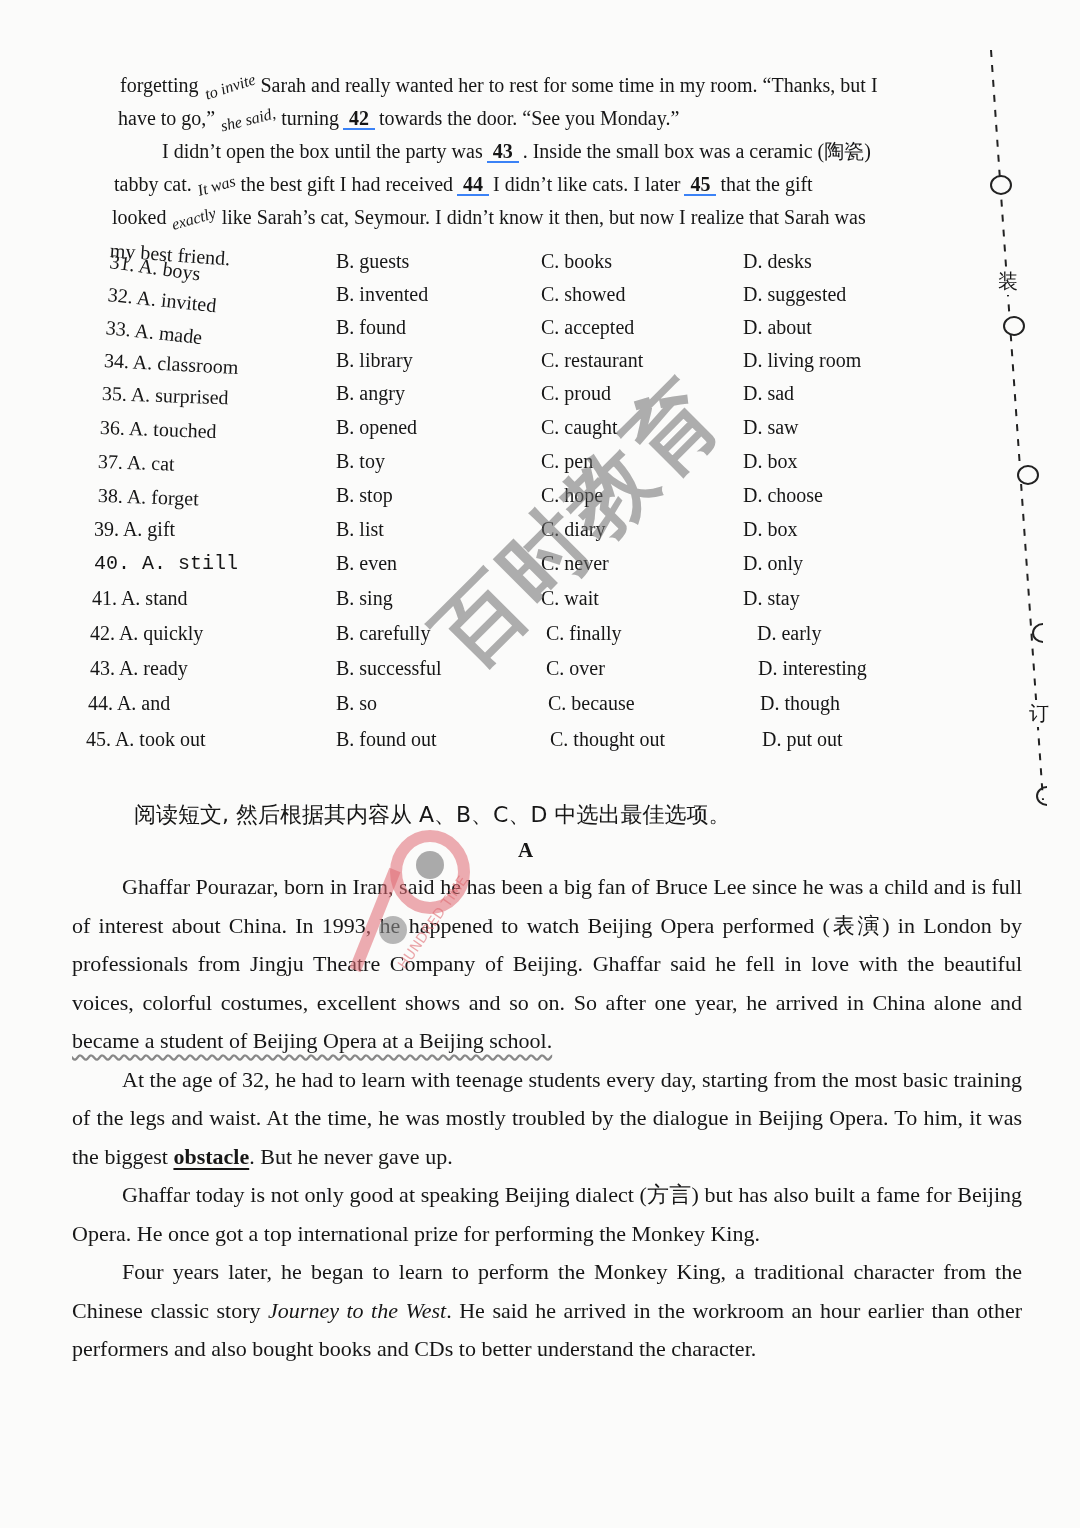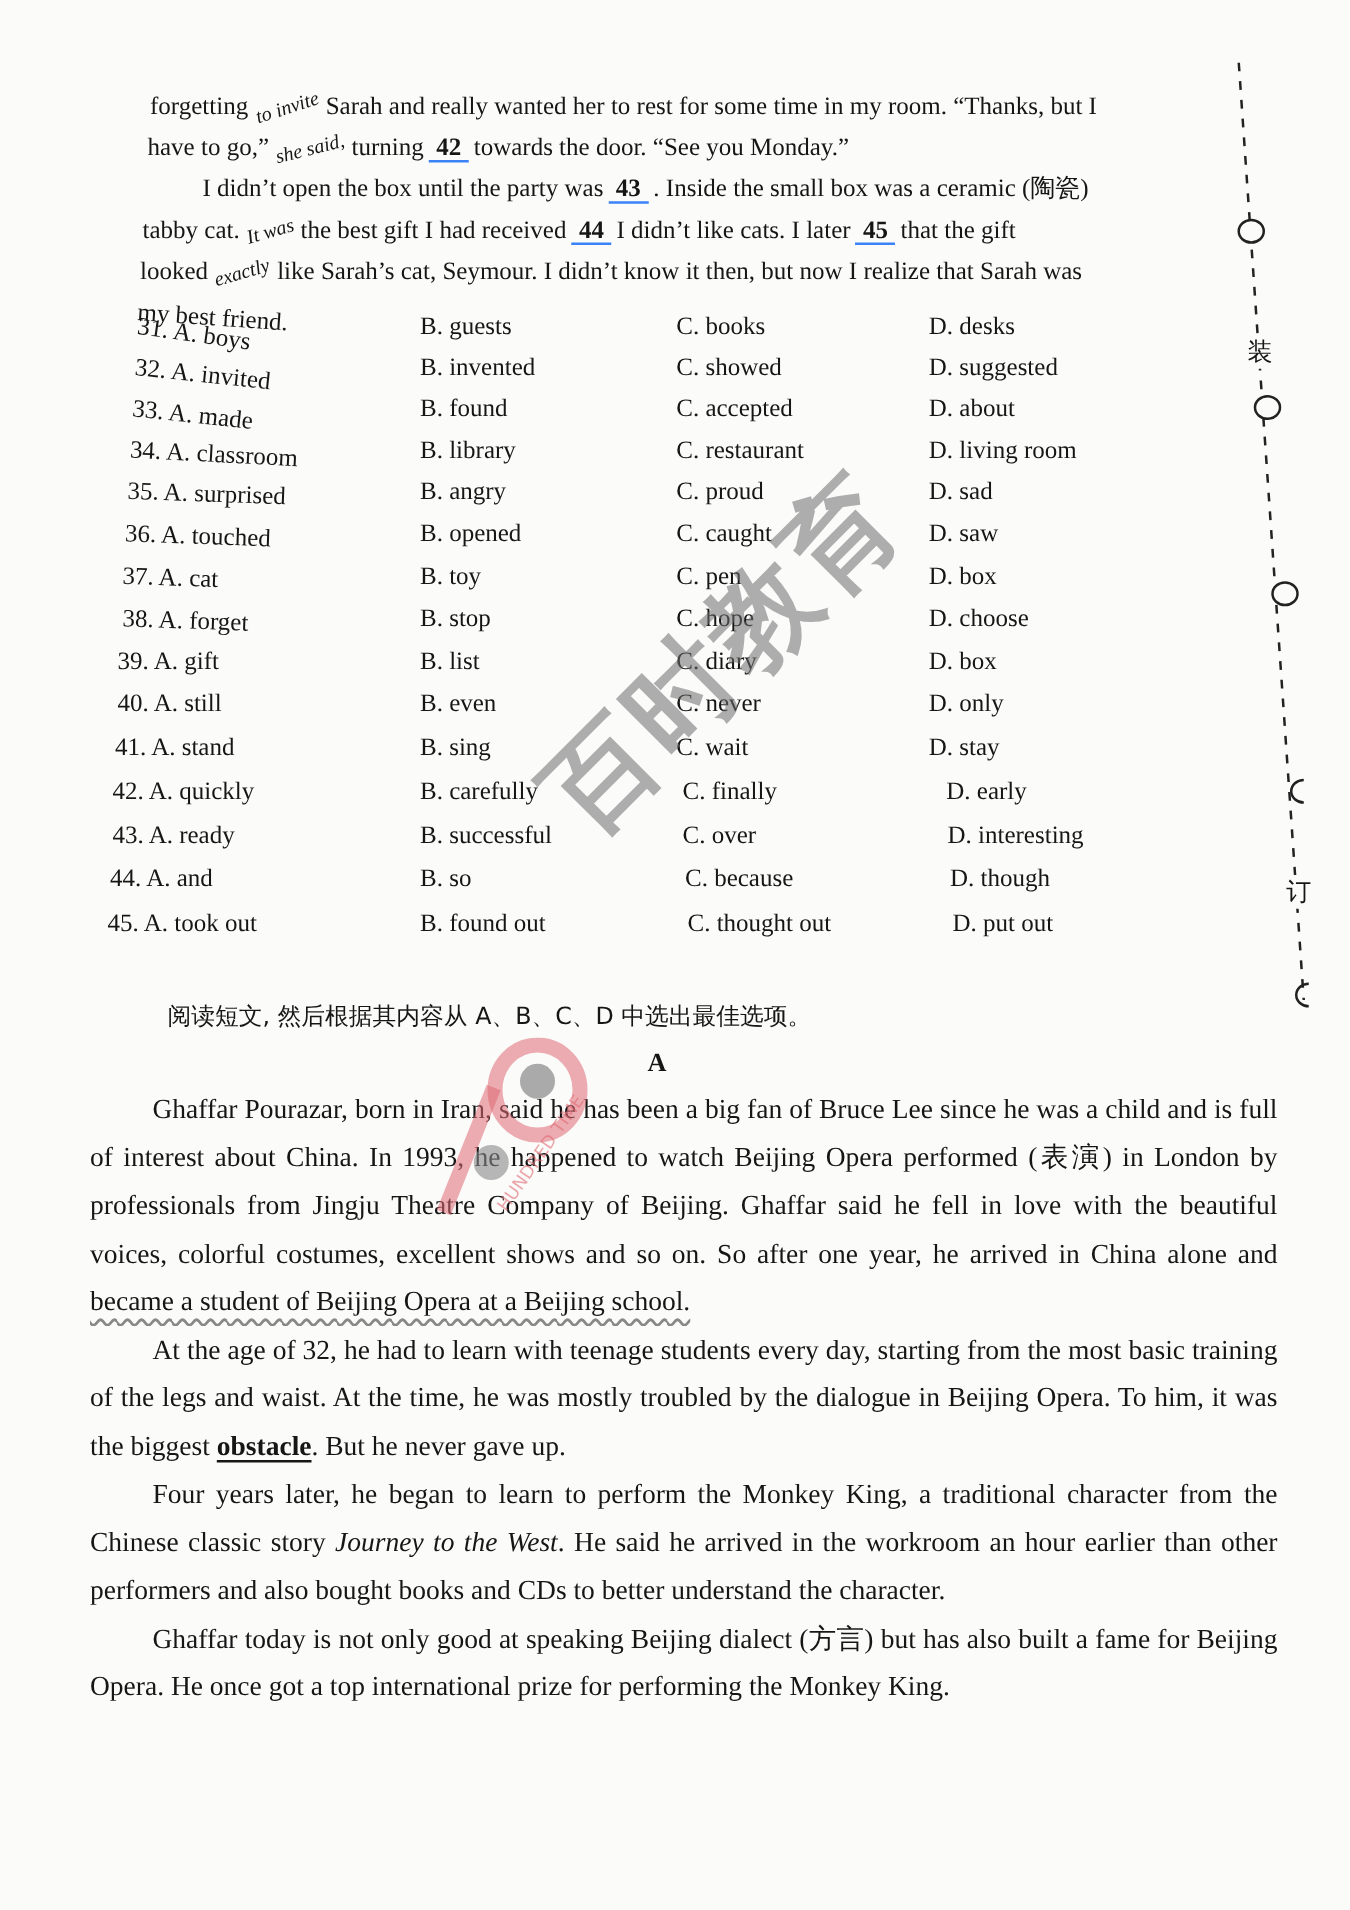--- a/index.html
+++ b/index.html
@@ -21,21 +21,21 @@
   .options { position: absolute; left: 86px; top: 250px; width: 860px; }
   .opt-row { position: absolute; left: 0; width: 860px; height: 33px; font-size: 20px; }
   .opt-row span { position: absolute; white-space: nowrap; }
   .col-a { left: 0; }
   .col-b { left: 250px; }
   .col-c { left: 455px; }
   .col-d { left: 657px; }
 
   
   .section-title { position: absolute; left: 86px; top: 762px; font-family: "DejaVu Sans", sans-serif; font-size: 19px; white-space: nowrap; }
-  .section-instr { position: absolute; left: 134px; top: 800px; font-family: "DejaVu Sans", sans-serif; font-size: 19px; white-space: nowrap; }
+  .section-instr { position: absolute; left: 134px; top: 800px; font-family: "DejaVu Sans", sans-serif; font-size: 22px; white-space: nowrap; }
   .passage-label { position: absolute; left: 518px; top: 838px; font-weight: bold; font-size: 21px; }
 
   
   .reading { position: absolute; left: 72px; top: 868px; width: 950px; font-size: 22px; line-height: 38.5px; }
   .reading p { margin: 0; text-align: justify; white-space: normal; }
   .reading .indent { text-indent: 50px; }
   .reading .wavy { text-decoration: underline wavy #888; text-underline-offset: 6px; }
   .reading .ul { font-weight: bold; text-decoration: underline; text-underline-offset: 4px; }
   .reading i { font-style: italic; }
 
@@ -123,21 +123,21 @@
       <span class="col-c">C. hope</span>
       <span class="col-d">D. choose</span>
     </div>
     <div class="opt-row" style="top:268px;">
       <span class="col-a" style="left:8px;"><span style="position:static">39.</span> <span style="position:static">A. gift</span></span>
       <span class="col-b">B. list</span>
       <span class="col-c">C. diary</span>
       <span class="col-d">D. box</span>
     </div>
     <div class="opt-row" style="top:302px;">
-      <span class="col-a" style="left:8px;"><span style="position:static">40.</span> <span style="position:static">A. still</span></span>
+      <span class="col-a" style="left:8px;font-family:Liberation Mono, monospace;"><span style="position:static">40.</span> <span style="position:static">A. still</span></span>
       <span class="col-b">B. even</span>
       <span class="col-c">C. never</span>
       <span class="col-d">D. only</span>
     </div>
     <div class="opt-row" style="top:337px;">
       <span class="col-a" style="left:6px;"><span style="position:static">41.</span> <span style="position:static">A. stand</span></span>
       <span class="col-b">B. sing</span>
       <span class="col-c">C. wait</span>
       <span class="col-d">D. stay</span>
     </div>
@@ -166,22 +166,22 @@
       <span class="col-d" style="left:676px;">D. put out</span>
     </div>
   </div>
 
   <div class="section-instr">阅读短文, 然后根据其内容从 A、B、C、D 中选出最佳选项。</div>
   <div class="passage-label">A</div>
 
   <div class="reading">
     <p class="indent"><span>Ghaffar Pourazar, born in Iran, said he has been a big fan of Bruce Lee since he was a child and is full of interest about China. In 1993, he happened to watch Beijing Opera performed (表演) in London by professionals from Jingju Theatre Company of Beijing. Ghaffar said he fell in love with the beautiful voices, colorful costumes, excellent shows and so on. So after one year, he arrived in China alone and </span><span class="wavy">became a student of Beijing Opera at a Beijing school.</span></p>
     <p class="indent"><span>At the age of 32, he had to learn with teenage students every day, starting from the most basic training of the legs and waist. At the time, he was mostly troubled by the dialogue in Beijing Opera. To him, it was the biggest </span><span class="ul">obstacle</span><span>. But he never gave up.</span></p>
+    <p class="indent">Ghaffar today is not only good at speaking Beijing dialect (方言) but has also built a fame for Beijing Opera. He once got a top international prize for performing the Monkey King.</p>
     <p class="indent"><span>Four years later, he began to learn to perform the Monkey King, a traditional character from the Chinese classic story </span><i>Journey to the West</i><span>. He said he arrived in the workroom an hour earlier than other performers and also bought books and CDs to better understand the character.</span></p>
-    <p class="indent">Ghaffar today is not only good at speaking Beijing dialect (方言) but has also built a fame for Beijing Opera. He once got a top international prize for performing the Monkey King.</p>
   </div>
 
   <div class="binding">
     <svg width="70" height="760">
       <line x1="6" y1="0" x2="58" y2="750" stroke="#222" stroke-width="2" stroke-dasharray="7,8"></line>
       <ellipse cx="16" cy="135" rx="10" ry="9" fill="#fbfbfa" stroke="#222" stroke-width="2"></ellipse>
       <ellipse cx="29" cy="276" rx="10" ry="9" fill="#fbfbfa" stroke="#222" stroke-width="2"></ellipse>
       <ellipse cx="43" cy="425" rx="10" ry="9" fill="#fbfbfa" stroke="#222" stroke-width="2"></ellipse>
       <path d="M58 574 A10 9 0 1 0 58 592" fill="none" stroke="#222" stroke-width="2"></path>
       <path d="M62 737 A10 9 0 1 0 62 755" fill="none" stroke="#222" stroke-width="2"></path>

